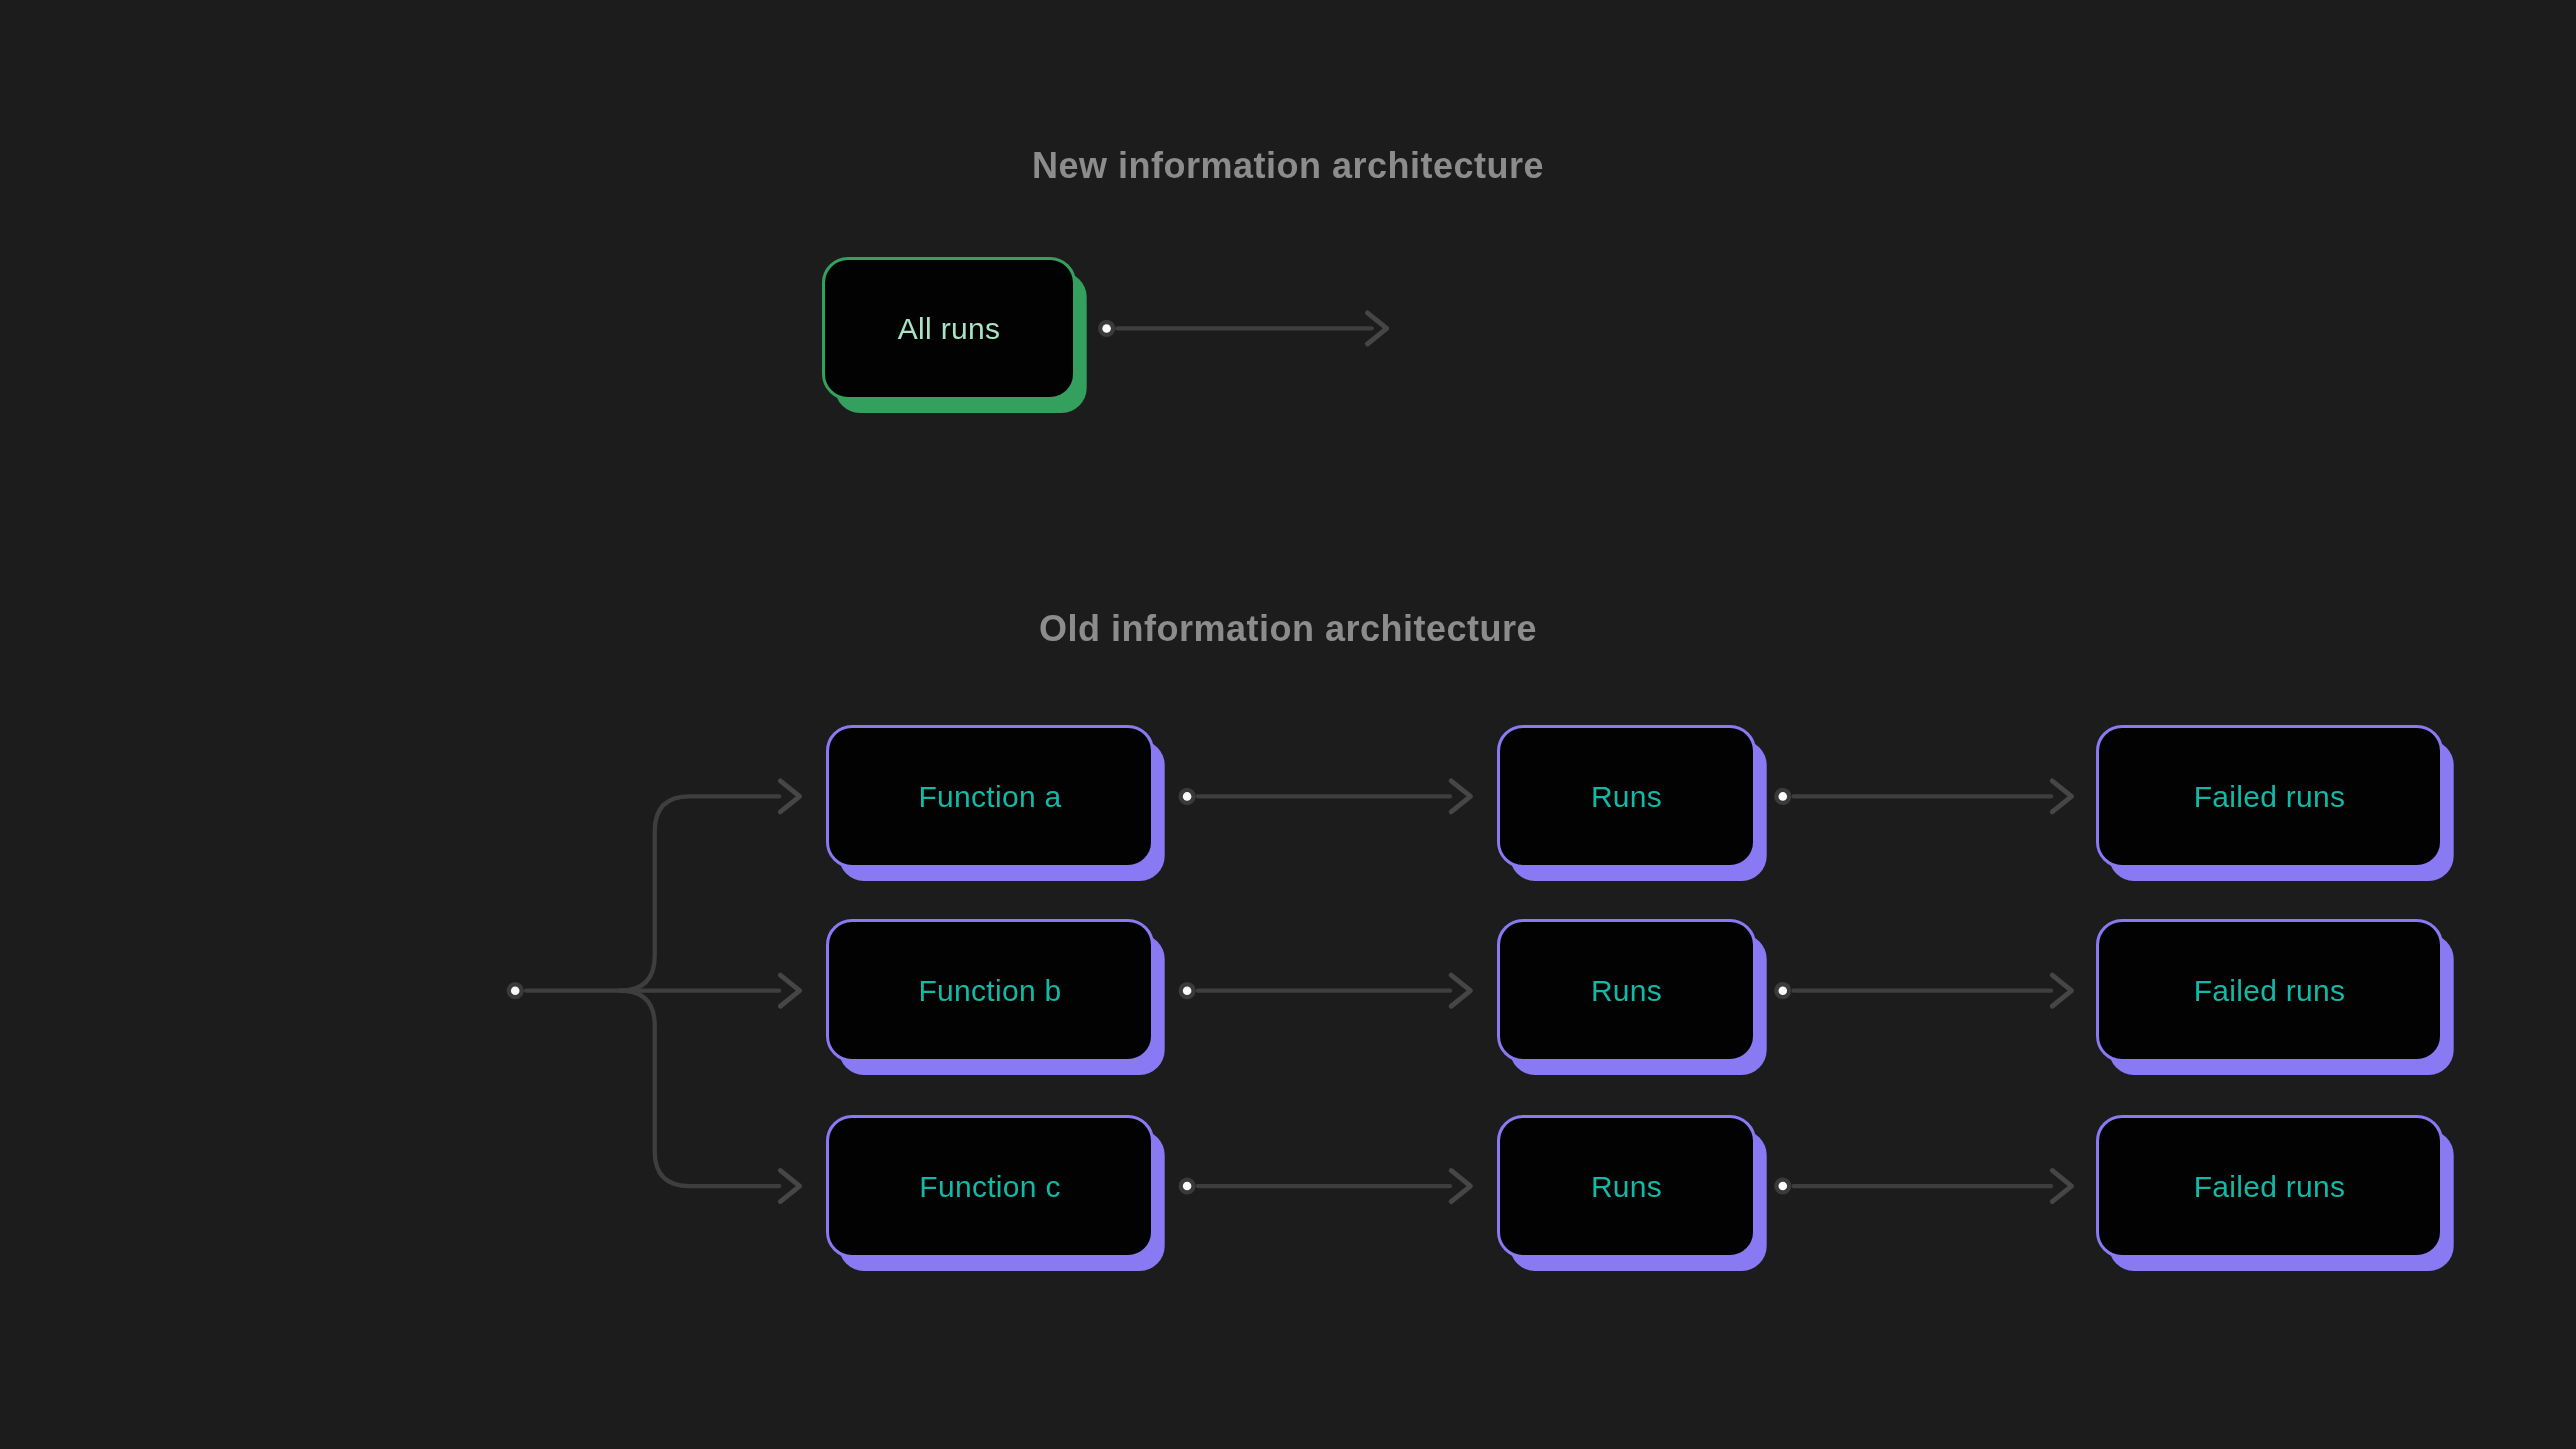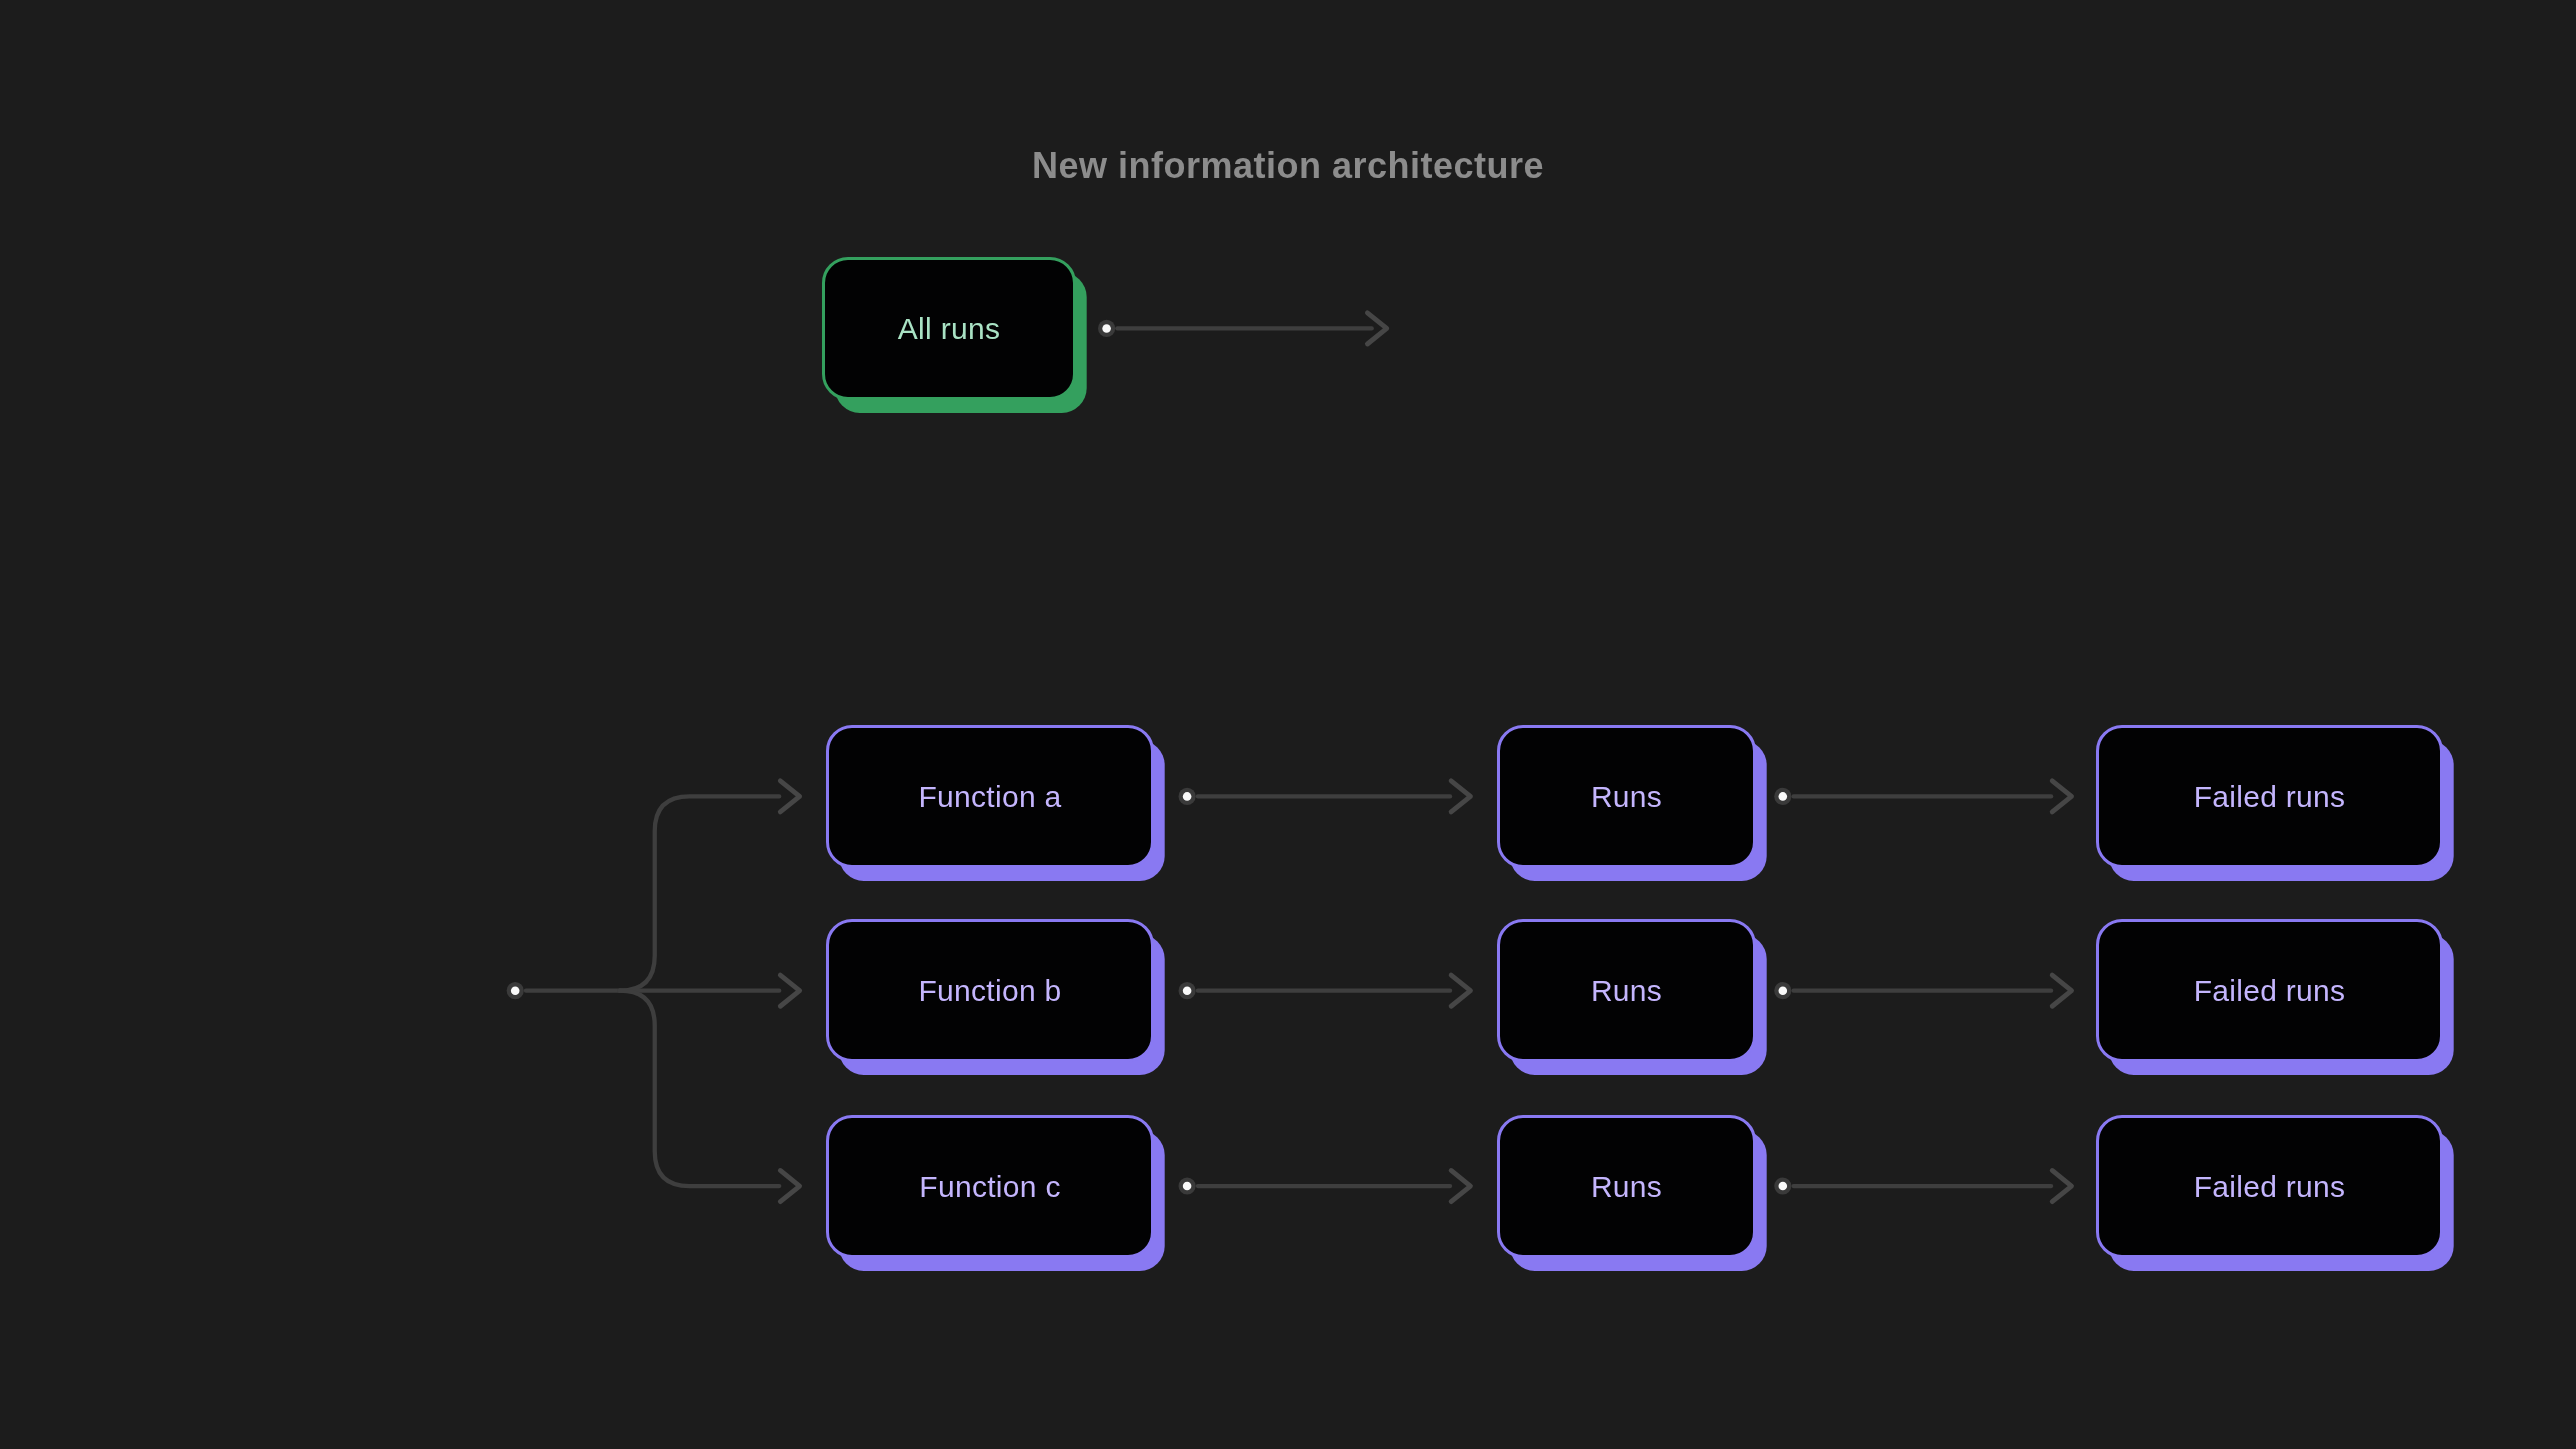--- a/index.html
+++ b/index.html
@@ -46,21 +46,21 @@
     letter-spacing: 0.3px;
     text-align: right;
   }
   .node.green {
     border-color: #34a05e;
     color: #a9e2c4;
     box-shadow: 11.8px 14px 0 -1.1px #34a05e;
   }
   .node.purple {
     border-color: #8979f2;
-    color: #c4b5fd;
+    color: #14b8a6;
     box-shadow: 11.8px 14px 0 -1.1px #8979f2;
   }
 
   #connector-layer {
     position: absolute;
     left: 0;
     top: 0;
     width: 2576px;
     height: 1449px;
   }
@@ -79,20 +79,21 @@
   }
   .dot-ring { fill: #3a3a3a; }
   .dot-core { fill: #fafafa; }
 </style>
 </head>
 <body>
 
 <div id="canvas">
 
   <div class="section-title" id="title-new">New information architecture</div>
+  <div class="section-title" id="title-old">Old information architecture</div>
 
   <svg id="connector-layer" viewBox="0 0 4800 2700" xmlns="http://www.w3.org/2000/svg">
 
     <g>
       <path class="edge" d="M 2082 612 H 2556"></path>
       <path class="arrowhead" d="M 2548 583 L 2584 612 L 2548 641"></path>
       <g>
         <circle class="dot-ring" cx="2062" cy="612" r="16"></circle>
         <circle class="dot-core" cx="2062" cy="612" r="8"></circle>
       </g>

